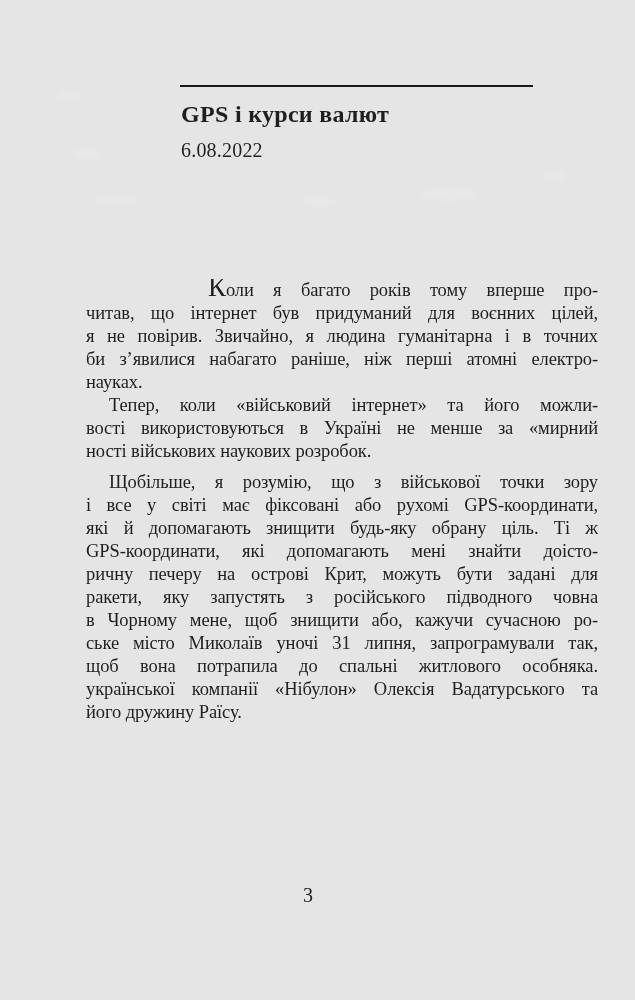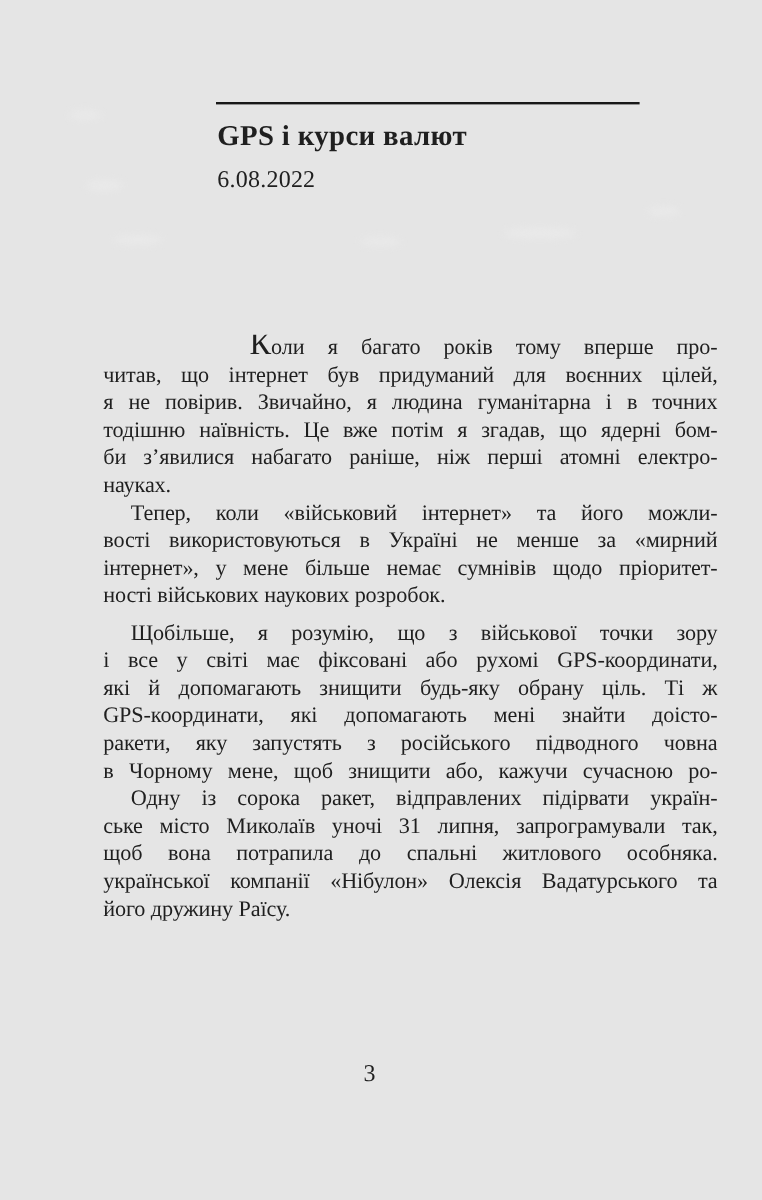--- a/index.html
+++ b/index.html
@@ -60,40 +60,38 @@
   <div class="header-rule"></div>
 
   <h1 class="title">GPS і курси валют</h1>
   <div class="date">6.08.2022</div>
 
   <div class="body">
       <div class="paragraph">
         <div class="line" style="text-indent: 122px;"><span class="initial">К</span>оли я багато років тому вперше про-</div>
         <div class="line">читав, що інтернет був придуманий для воєнних цілей,</div>
         <div class="line">я не повірив. Звичайно, я людина гуманітарна і в точних</div>
-        <div class="line">тодішню наївність. Це вже потім я згадав, що ядерні бом-</div>
         <div class="line">би з’явилися набагато раніше, ніж перші атомні електро-</div>
         <div class="line last">науках.</div>
       </div>
       <div class="paragraph">
         <div class="line" style="text-indent: 23px;">Тепер, коли «військовий інтернет» та його можли-</div>
         <div class="line">вості використовуються в Україні не менше за «мирний</div>
-        <div class="line">інтернет», у мене більше немає сумнівів щодо пріоритет-</div>
         <div class="line last">ності військових наукових розробок.</div>
       </div>
       <div class="paragraph extra-space">
         <div class="line" style="text-indent: 23px;">Щобільше, я розумію, що з військової точки зору</div>
         <div class="line">і все у світі має фіксовані або рухомі GPS-координати,</div>
         <div class="line">які й допомагають знищити будь-яку обрану ціль. Ті ж</div>
         <div class="line">GPS-координати, які допомагають мені знайти доісто-</div>
+        <div class="line">ричну печеру на острові Крит, можуть бути задані для</div>
         <div class="line">ракети, яку запустять з російського підводного човна</div>
         <div class="line">в Чорному мене, щоб знищити або, кажучи сучасною ро-</div>
       </div>
       <div class="paragraph">
-        <div class="line" style="text-indent: 23px;">Одну із сорока ракет, відправлених підірвати україн-</div>
         <div class="line">ське місто Миколаїв уночі 31 липня, запрограмували так,</div>
         <div class="line">щоб вона потрапила до спальні житлового особняка.</div>
         <div class="line">української компанії «Нібулон» Олексія Вадатурського та</div>
         <div class="line last">його дружину Раїсу.</div>
       </div>
     </div>
 
   <div class="pagenum">3</div>
 </div>
 

